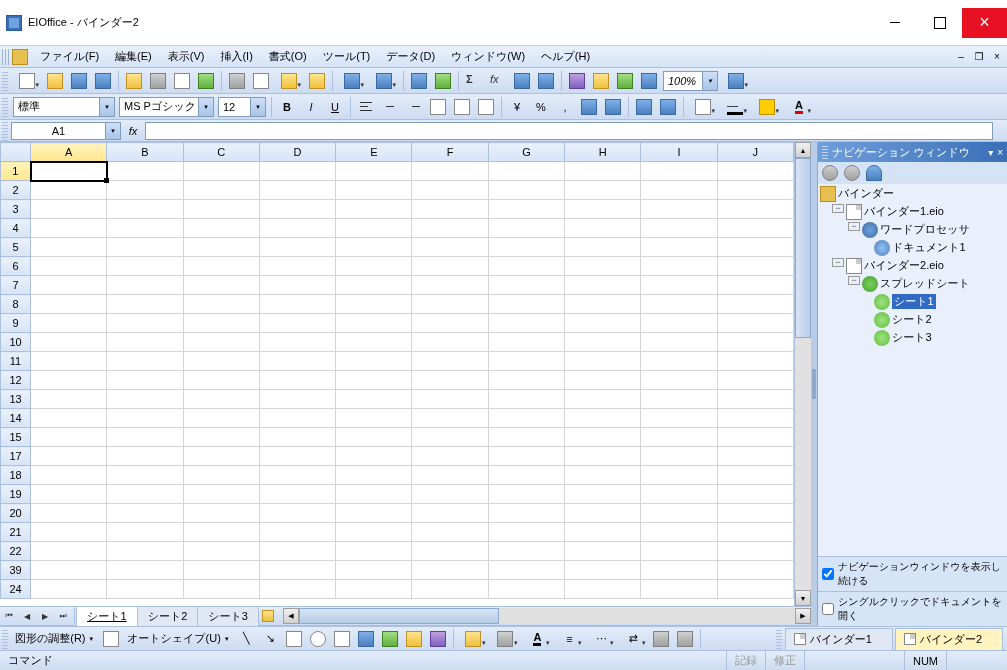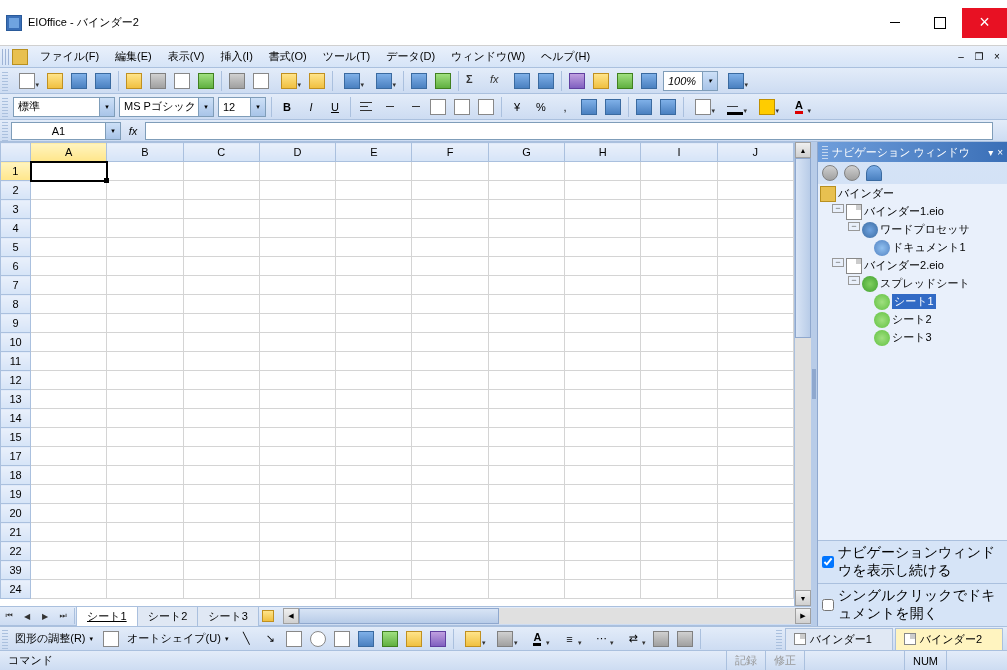--- a/index.html
+++ b/index.html
@@ -114,21 +114,21 @@
 .tnode.sel .lbl{background:#316ac5;color:#fff;padding:0 2px;}
 .ic-binder{background:#e8c050;border:1px solid #b89020;}
 .ic-file{background:#fff;border:1px solid #888;position:relative;}
 .ic-file::after{content:"";position:absolute;top:0;right:0;width:5px;height:5px;background:#ccc;}
 .ic-wp{background:radial-gradient(circle,#6fa3e0,#3a6aa0);border-radius:50%;}
 .ic-doc{background:radial-gradient(circle,#90c0f0,#5080c0);border-radius:50%;}
 .ic-ss{background:radial-gradient(circle,#80d060,#40a030);border-radius:50%;}
 .ic-sheet{background:radial-gradient(circle,#a0e080,#60c040);border-radius:50%;}
 .navchk{padding:3px 4px;display:flex;align-items:center;gap:4px;background:#d6e4f7;border-top:1px solid #aac0de;}
 .navchk input{width:12px;height:12px;}
-.navchk label{font-size:14px;}
+.navchk label{font-size:10px;}
 
 
 .drawbar{height:24px;background:linear-gradient(#e3ecf9,#cddcf2);display:flex;align-items:center;padding:0 2px;border-top:1px solid #aac0de;}
 .drawbar .lbl{padding:0 4px;}
 .btab{display:flex;align-items:center;gap:4px;padding:3px 20px 3px 8px;border:1px solid #aac0de;background:#e0e8f4;margin-right:2px;border-bottom:none;}
 .btab.active{background:#fff4c0;}
 
 
 .statusbar{height:20px;background:linear-gradient(#e3ecf9,#cddcf2);display:flex;align-items:center;border-top:1px solid #aac0de;font-size:11px;}
 .statusbar .seg{padding:0 8px;border-right:1px solid #aac0de;height:100%;display:flex;align-items:center;}

